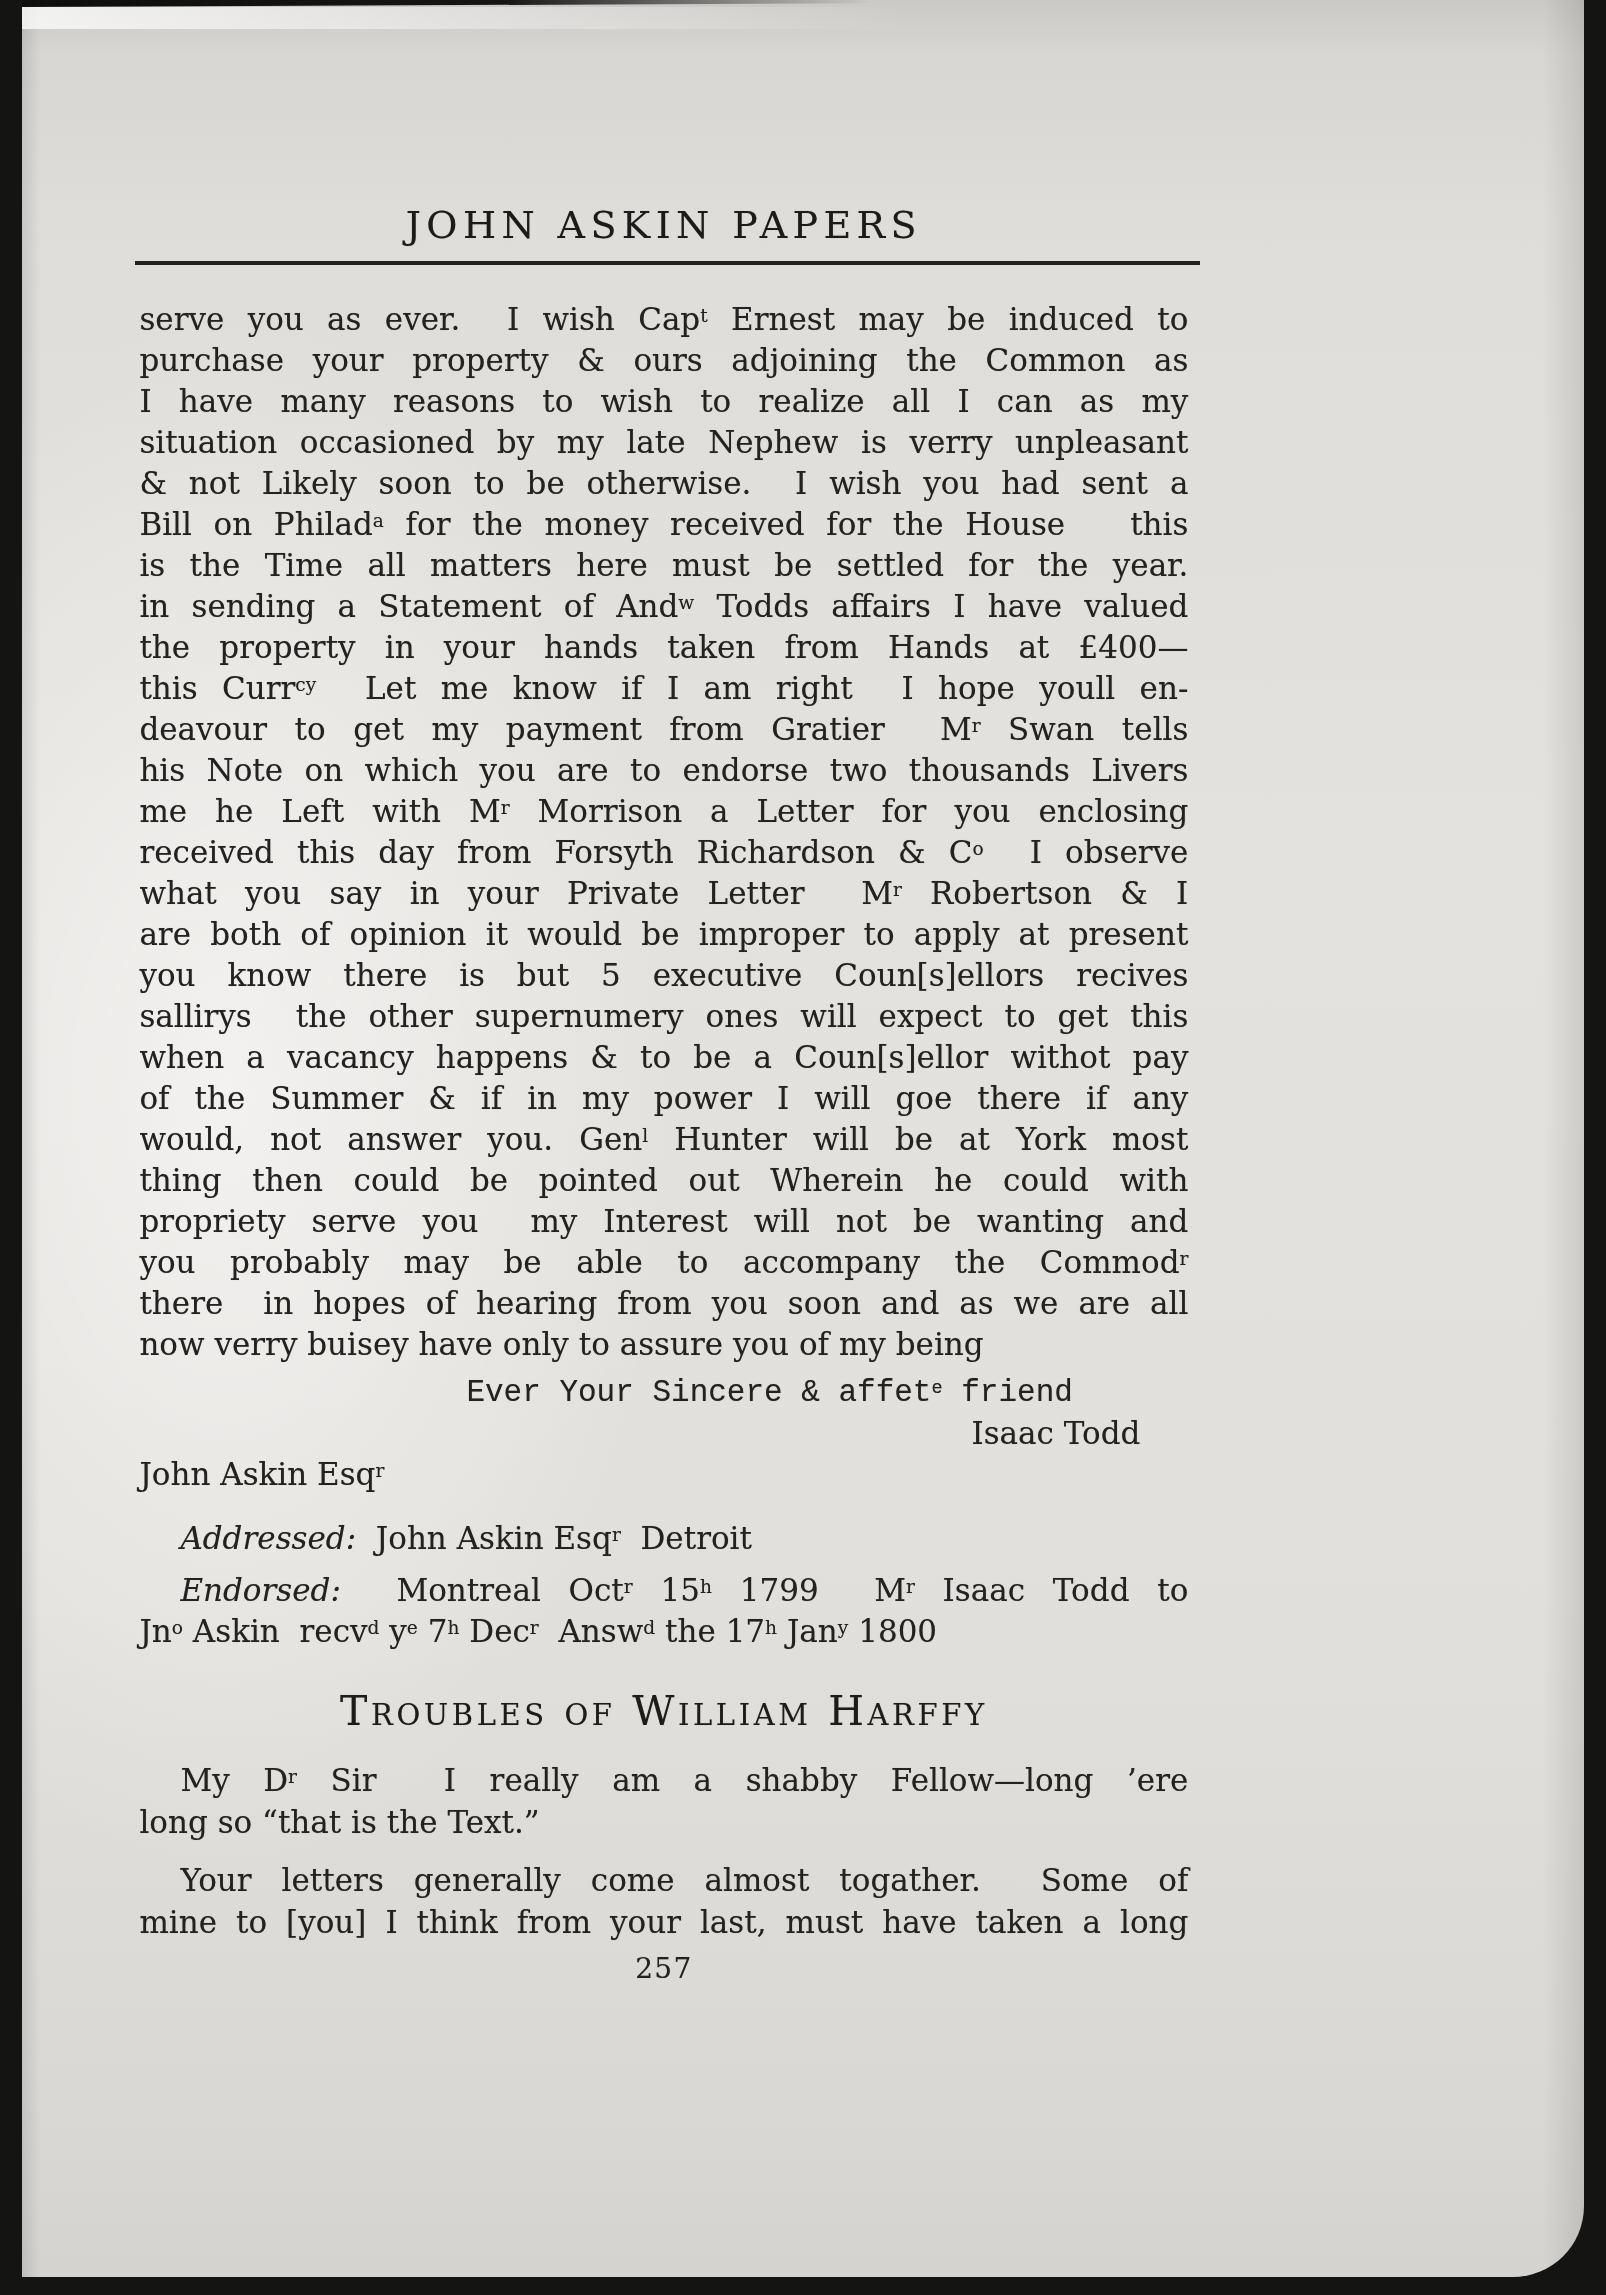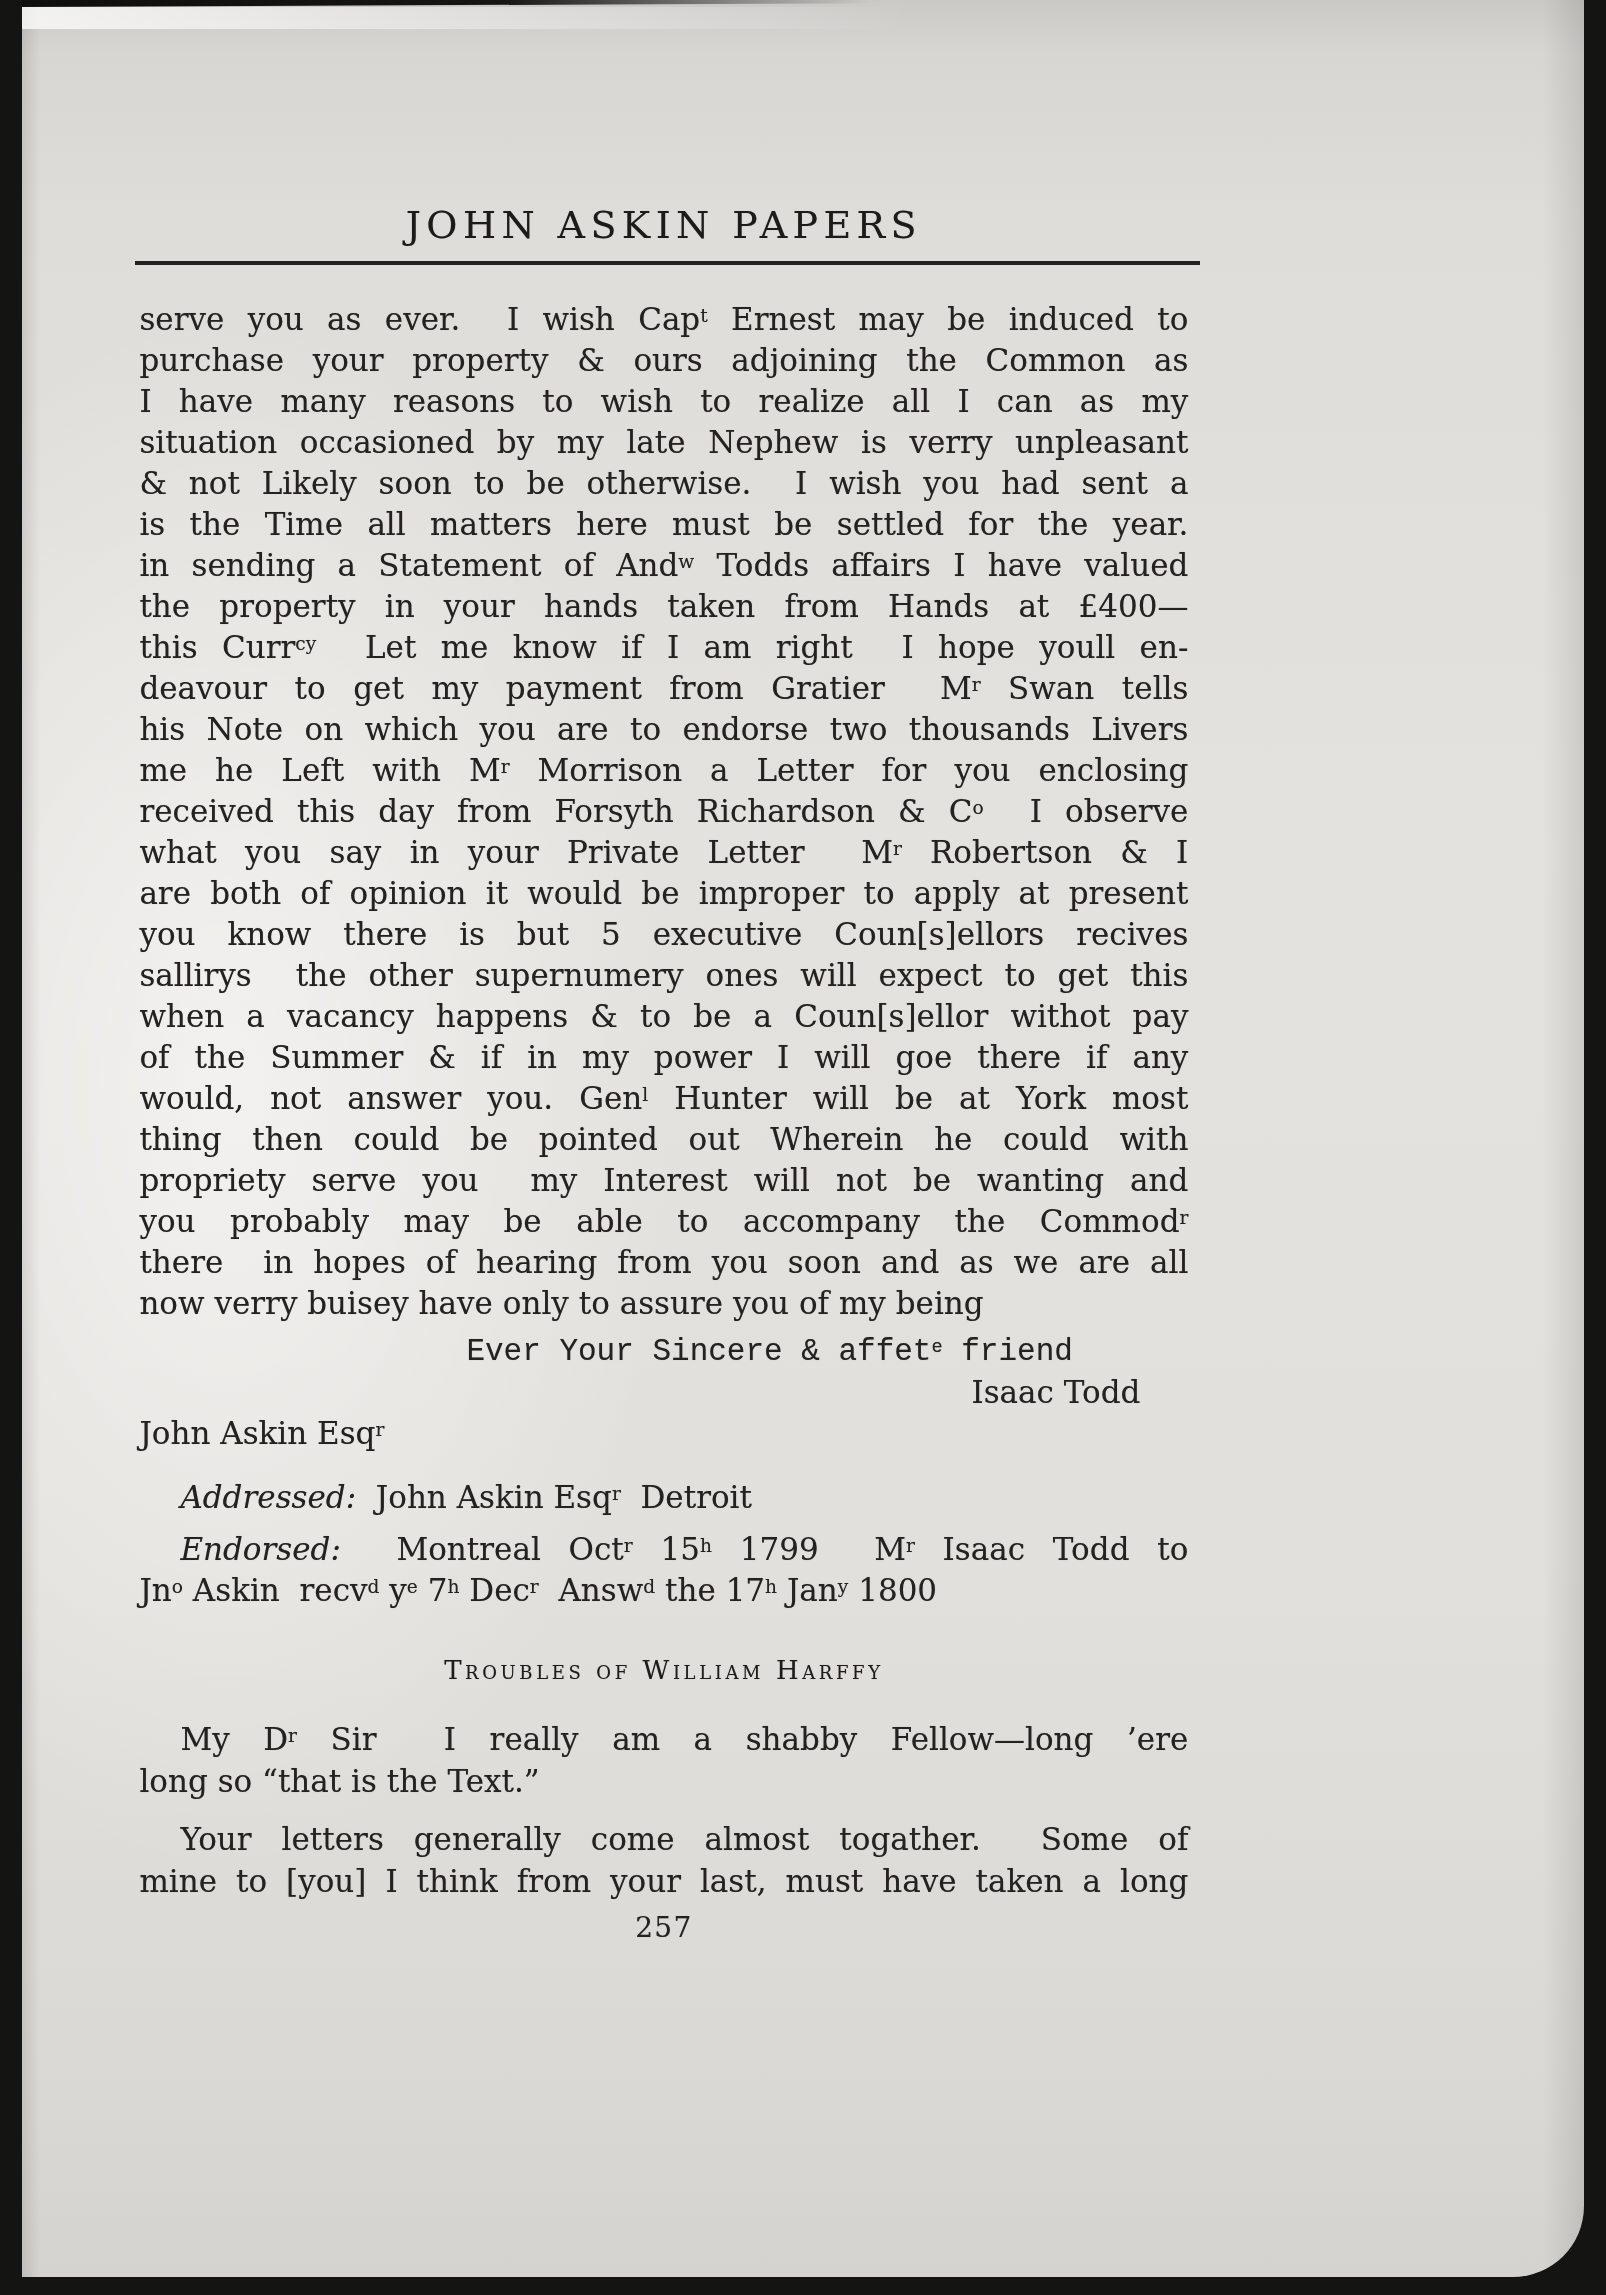--- a/index.html
+++ b/index.html
@@ -65,21 +65,21 @@
   .closing { margin-top: 7px; margin-left: 327px; font-family: Liberation Mono, monospace; }
   .sig { text-align: right; padding-right: 48px; }
   .recipient { }
   .addressed { margin-top: 23px; }
   .endorsed1 { margin-top: 11px; }
   .lbl { font-style: italic; }
   .section-heading {
     margin-top: 40px;
     text-align: center;
     font-variant: small-caps;
-    font-size: 26px; line-height: 38px;
+    font-size: 41px; line-height: 38px;
     letter-spacing: 3.6px;
     color: #1e1c1a;
   }
   .harffy-block { margin-top: 29px; }
   .harffy-block .line { line-height: 42px; }
   .page-number {
     margin-top: 8.5px;
     text-align: center;
     font-size: 28px; line-height: 36px;
     letter-spacing: 1.2px;
@@ -98,20 +98,21 @@
       <div class="page-header">JOHN ASKIN PAPERS</div>
 
       <div class="rule"></div>
 
       <div class="body-block">
           <div class="line j">serve you as ever.&nbsp; I wish Cap<sup>t</sup> Ernest may be induced to</div>
           <div class="line j">purchase your property &amp; ours adjoining the Common as</div>
           <div class="line j">I have many reasons to wish to realize all I can as my</div>
           <div class="line j">situation occasioned by my late Nephew is verry unpleasant</div>
           <div class="line j">&amp; not Likely soon to be otherwise.&nbsp; I wish you had sent a</div>
+          <div class="line j">Bill on Philad<sup>a</sup> for the money received for the House &nbsp; this</div>
           <div class="line j">is the Time all matters here must be settled for the year.</div>
           <div class="line j">in sending a Statement of And<sup>w</sup> Todds affairs I have valued</div>
           <div class="line j">the property in your hands taken from Hands at £400—</div>
           <div class="line j">this Curr<sup>cy</sup>&nbsp; Let me know if I am right&nbsp; I hope youll en-</div>
           <div class="line j">deavour to get my payment from Gratier&nbsp; M<sup>r</sup> Swan tells</div>
           <div class="line j">his Note on which you are to endorse two thousands Livers</div>
           <div class="line j">me he Left with M<sup>r</sup> Morrison a Letter for you enclosing</div>
           <div class="line j">received this day from Forsyth Richardson &amp; C<sup>o</sup>&nbsp; I observe</div>
           <div class="line j">what you say in your Private Letter&nbsp; M<sup>r</sup> Robertson &amp; I</div>
           <div class="line j">are both of opinion it would be improper to apply at present</div>

